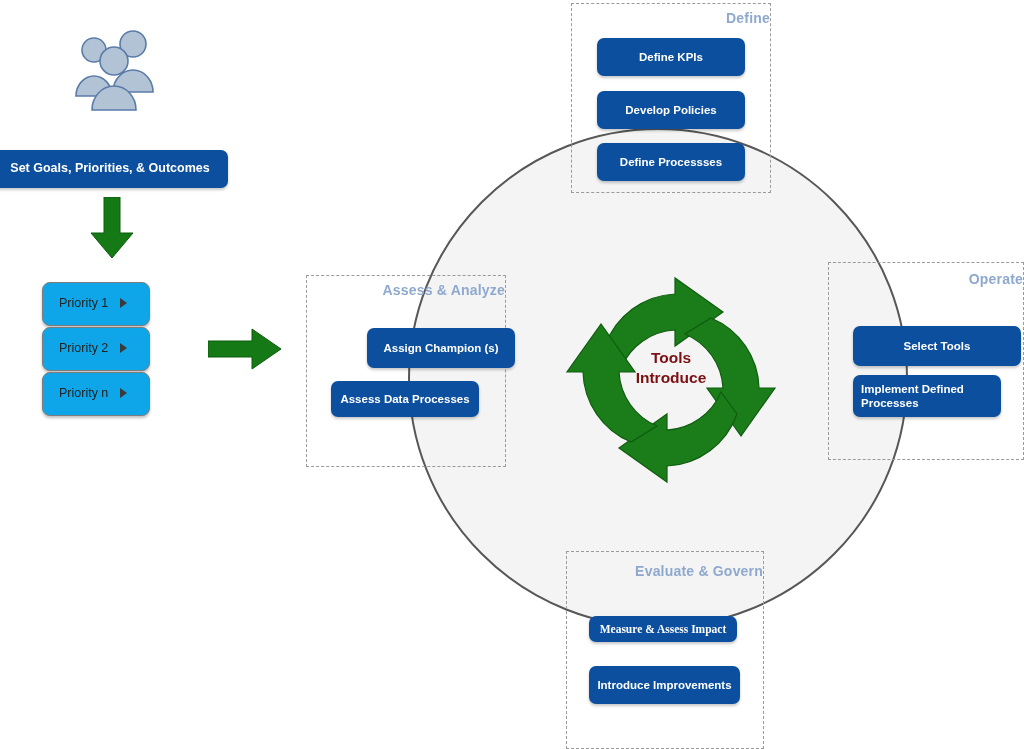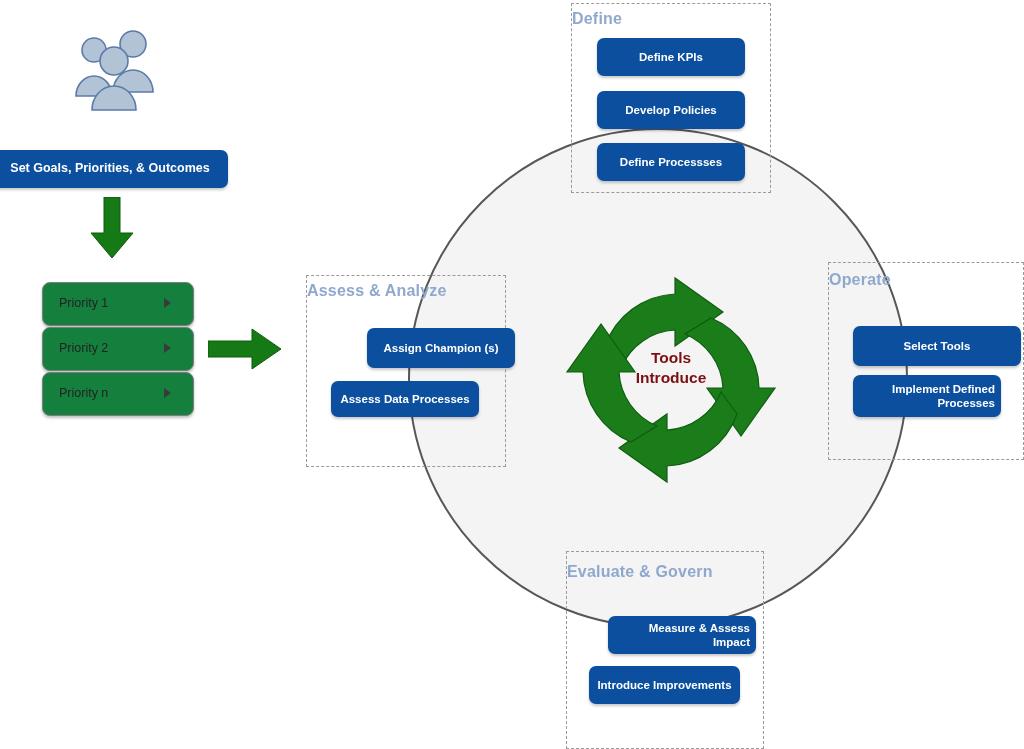--- a/index.html
+++ b/index.html
@@ -34,39 +34,39 @@
   
   .panel {
     position: absolute;
     border: 1px dashed #9a9a9a;
     box-sizing: border-box;
   }
   .panel-title {
     position: absolute;
     left: 0;
     right: 0;
-    text-align: left;
-    font-size: 16px;
+    text-align: right;
+    font-size: 14px;
     font-weight: bold;
     color: #8fa9ce;
     letter-spacing: .2px;
   }
 
   
   .bluebox {
     position: absolute;
     background: #0b4f9e;
     color: #ffffff;
     border-radius: 7px;
     font-size: 11.5px;
     font-weight: bold;
     display: flex;
     align-items: center;
     justify-content: center;
-    text-align: right;
+    text-align: left;
     line-height: 1.25;
     box-sizing: border-box;
     padding: 2px 6px;
     box-shadow: 0 2px 3px rgba(0,0,0,.22);
   }
 
   
   .dm-icon {
     position: absolute;
     left: 70px;
@@ -90,23 +90,23 @@
     top: 150px;
     width: 236px;
     height: 38px;
     font-size: 12.5px;
   }
 
   
   .prio {
     position: absolute;
     left: 42px;
-    width: 152px;
+    width: 108px;
     height: 44px;
-    background: #15803d;
+    background: #0ea5e9;
     border: 1px solid #7d7d7d;
     border-radius: 8px;
     box-sizing: border-box;
     box-shadow: 0 2px 3px rgba(0,0,0,.25);
   }
   .prio-label {
     position: absolute;
     left: 16px;
     top: 13px;
     font-size: 12.5px;
@@ -222,21 +222,21 @@
 
   <div class="panel" style="left:828px; top:262px; width:196px; height:198px;">
     <div class="panel-title" style="top:8px;">Operate</div>
   </div>
   <div class="bluebox" style="left:853px; top:326px; width:168px; height:40px;">Select Tools</div>
   <div class="bluebox" style="left:853px; top:375px; width:148px; height:42px;padding-left:8px;">Implement Defined Processes</div>
 
   <div class="panel" style="left:566px; top:551px; width:198px; height:198px;">
     <div class="panel-title" style="top:11px;">Evaluate &amp; Govern</div>
   </div>
-  <div class="bluebox" style="left:608px; top:616px; width:148px; height:38px;">Measure &amp; Assess Impact</div>
+  <div class="bluebox" style="left:589px; top:616px; width:148px; height:26px;font-family:Liberation Serif, serif;">Measure &amp; Assess Impact</div>
   <div class="bluebox" style="left:589px; top:666px; width:151px; height:38px;">Introduce Improvements</div>
 
   <div class="cycle">
     <svg viewBox="0 0 216 216" width="216" height="216">
       <g fill="#1a7d1a" stroke="#0f5c0f" stroke-width="1.2">
 
         <path d="M42 74
                  A78 78 0 0 1 112 22
                  L112 6 L160 40 L112 74 L112 58
                  A62 62 0 0 0 58 96 z"></path>

